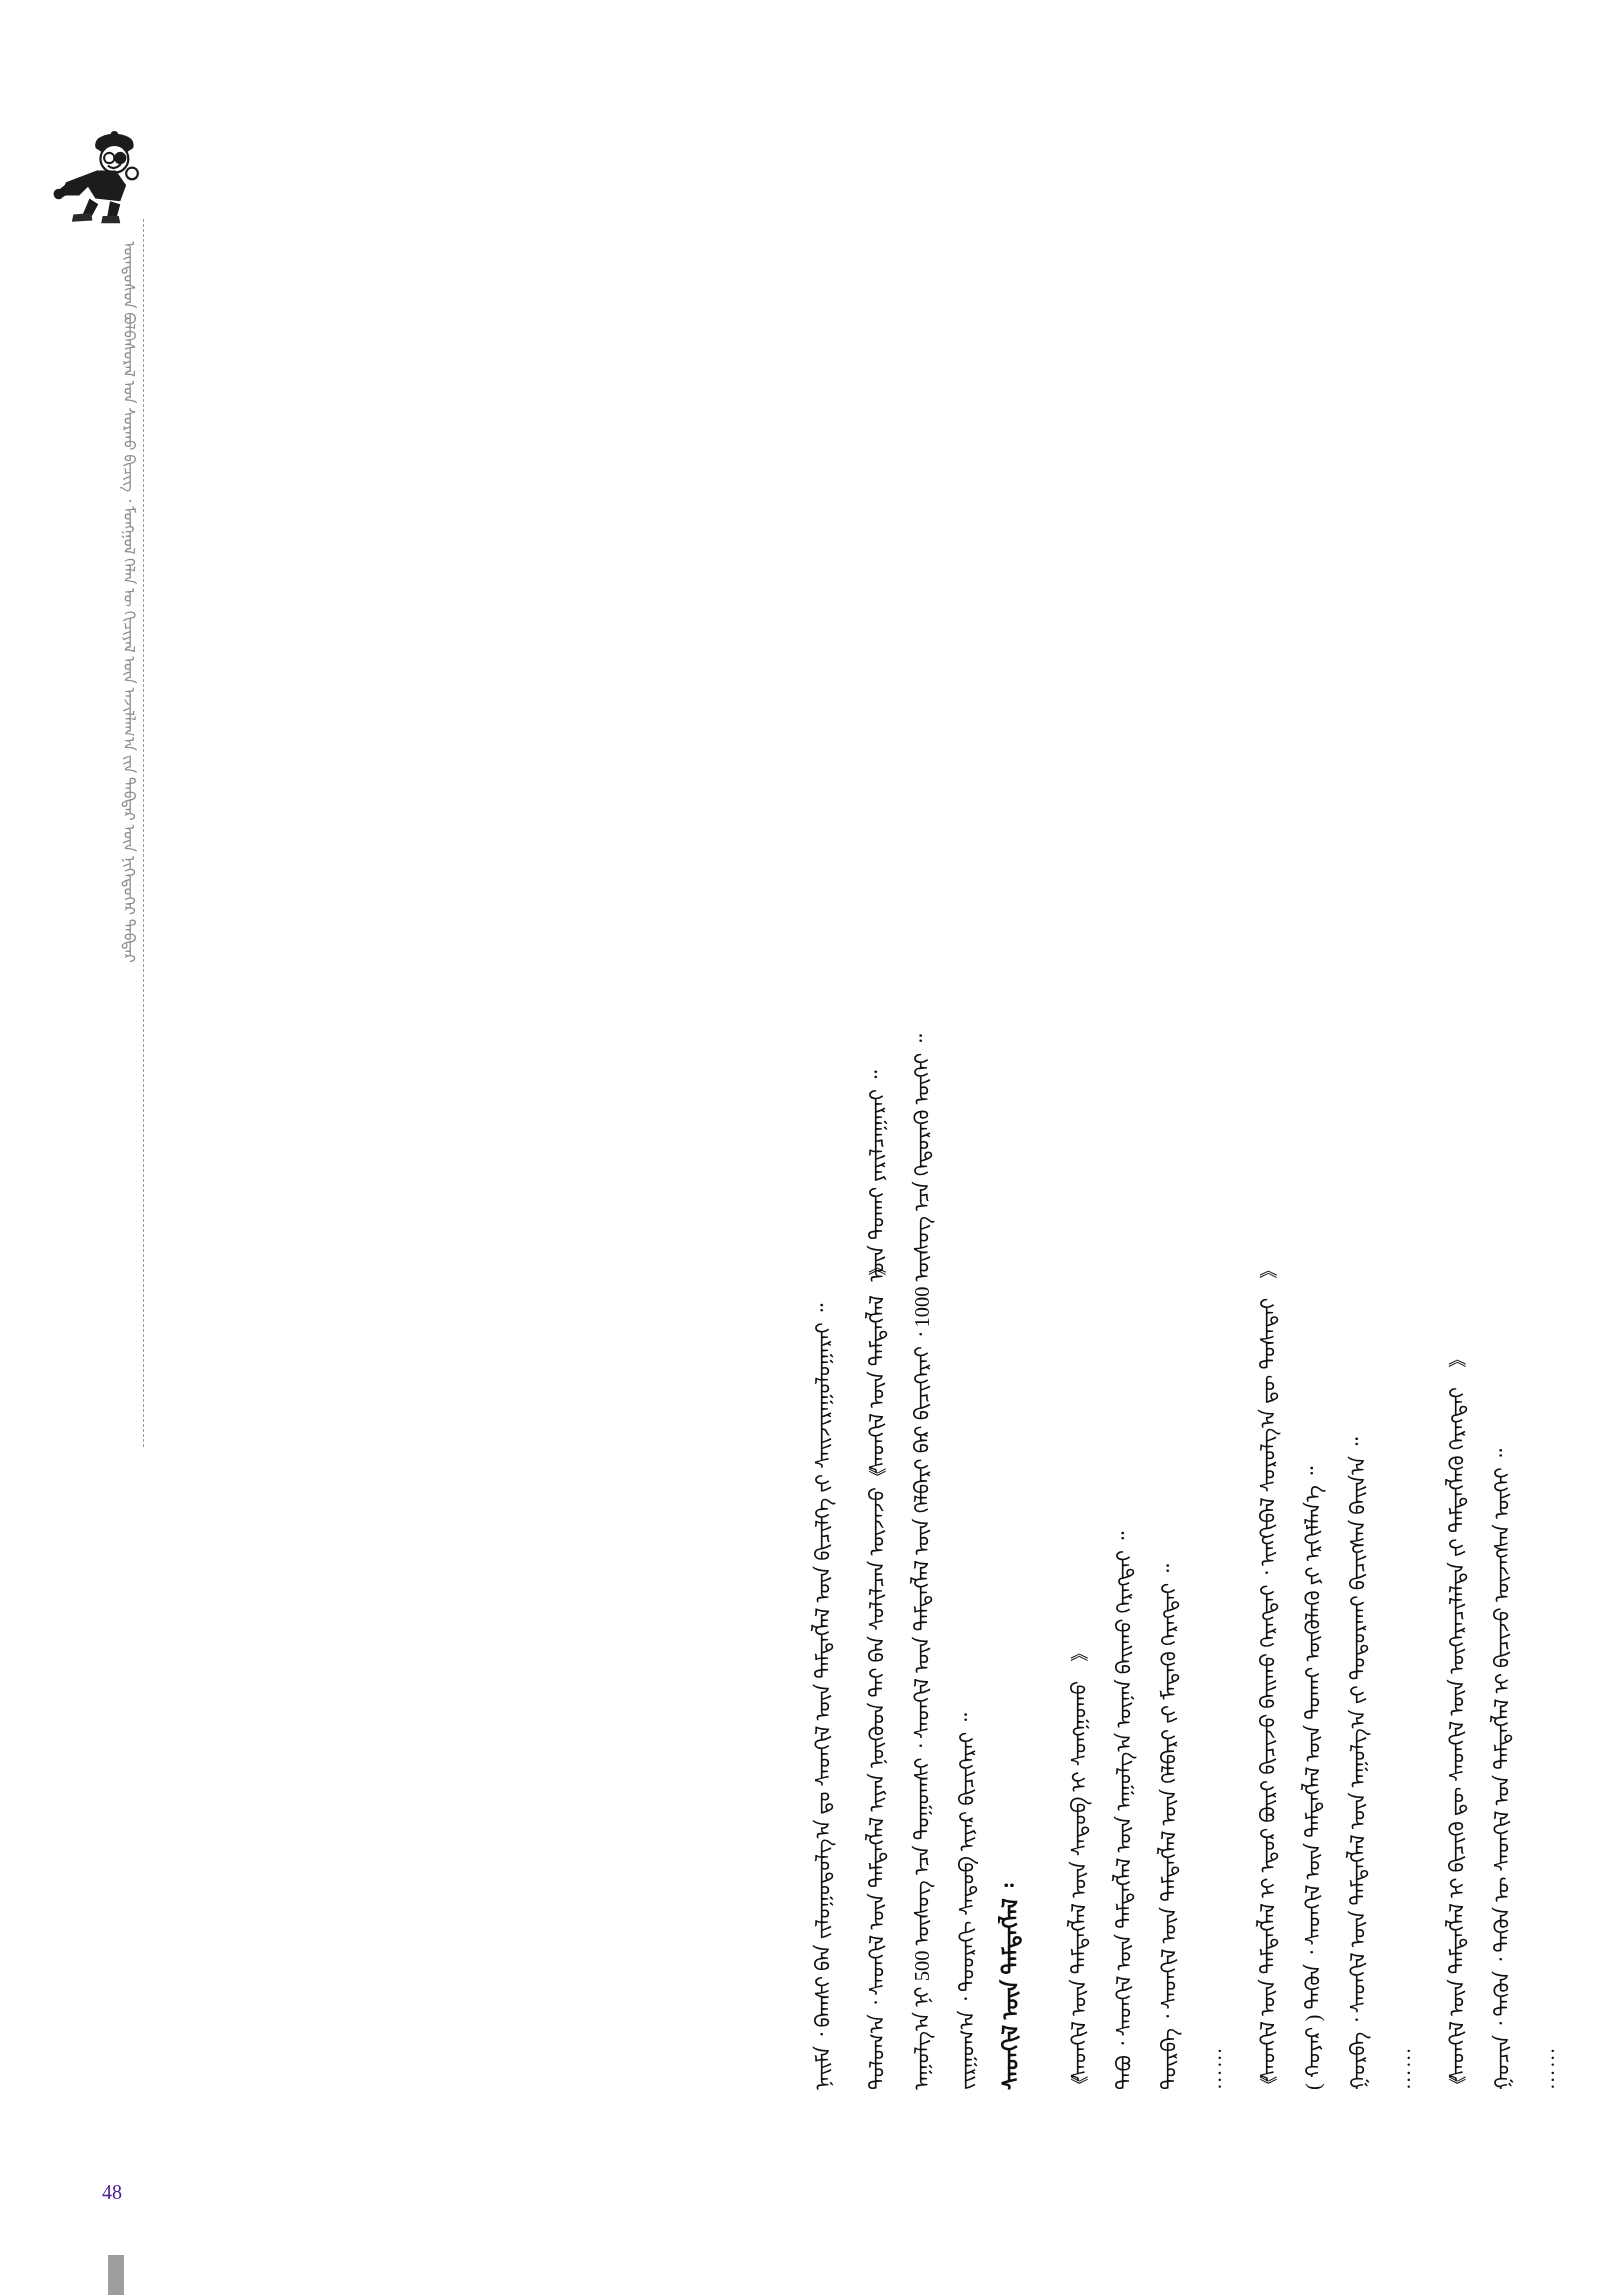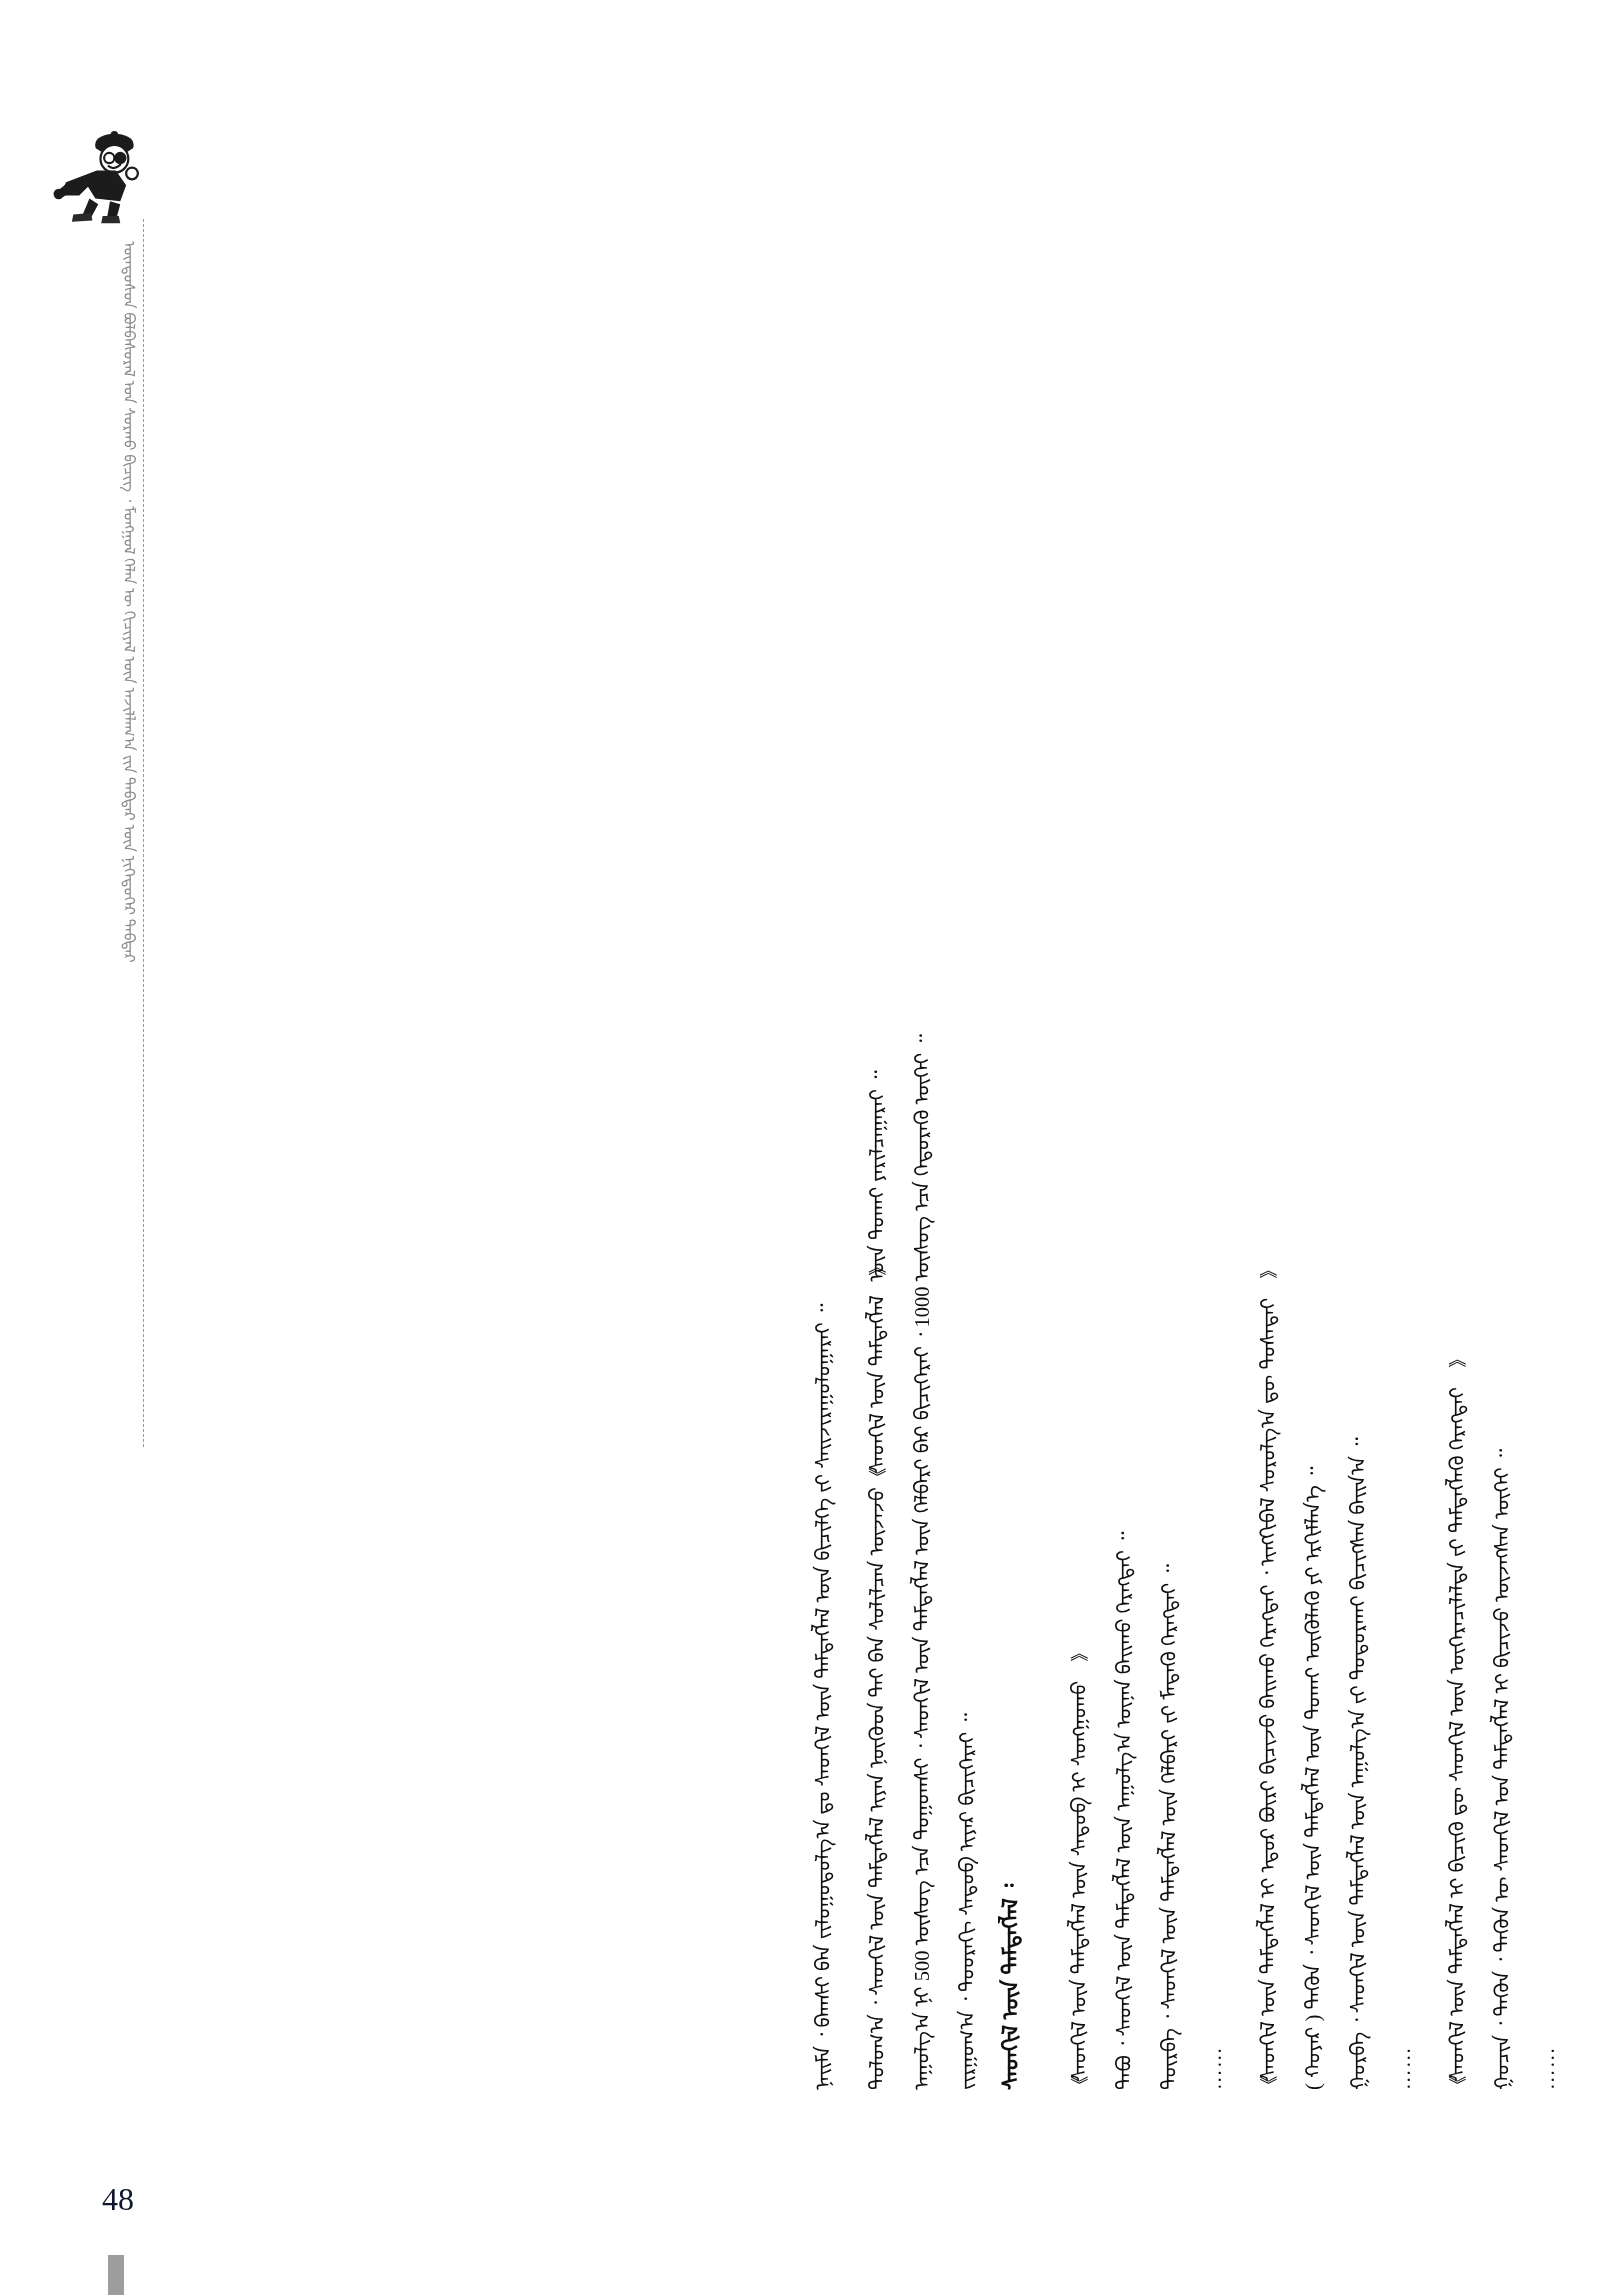--- a/index.html
+++ b/index.html
@@ -55,22 +55,22 @@
     white-space: nowrap;
     letter-spacing: 0.7px;
   }
 
   
   .page-number {
     position: absolute;
     left: 102px;
     top: 2181px;
     font-family: "Liberation Serif", serif;
-    font-size: 32px;
-    color: #0f172a;
+    font-size: 20px;
+    color: #4c1d95;
   }
 
   
   .bottom-mark {
     position: absolute;
     left: 108px;
     top: 2255px;
     width: 16px;
     height: 41px;
     background: #9d9d9d;

